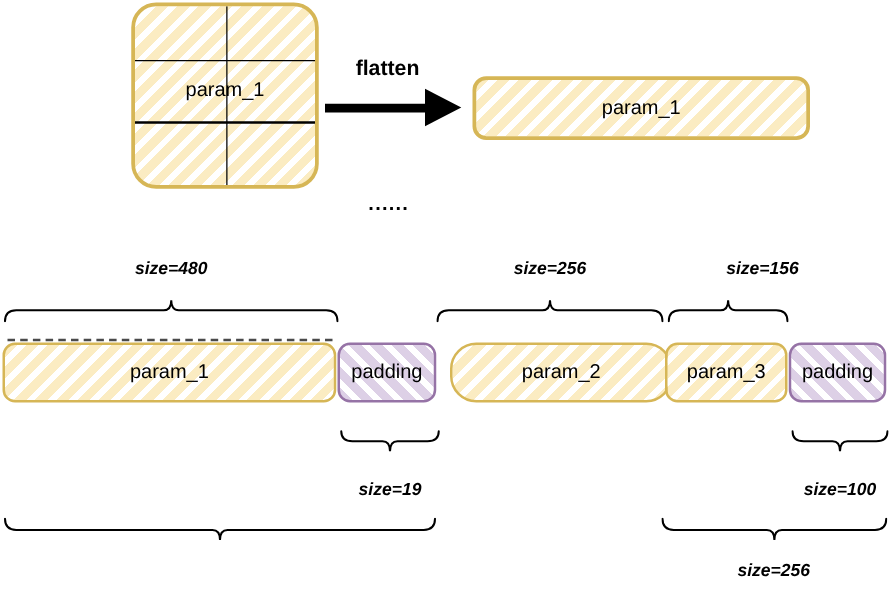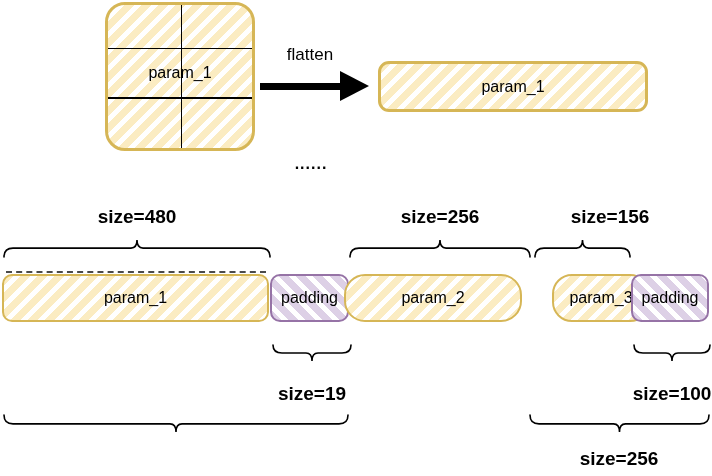--- a/index.html
+++ b/index.html
@@ -16,21 +16,21 @@
     border:3px solid #d6b656;border-radius:20px;overflow:hidden;
   }
   .matrix .vline{position:absolute;left:50.5%;top:0;bottom:0;width:1.4px;background:#000;}
   .matrix .hline1{position:absolute;top:30%;left:0;right:0;height:1.4px;background:#000;}
   .matrix .hline2{position:absolute;top:64.5%;left:0;right:0;height:1.4px;background:#000;}
   .matrix .mlabel{
     position:absolute;left:0;right:0;top:30%;height:34.5%;
     display:flex;align-items:center;justify-content:center;font-size:16px;
   }
   .flatten-label{position:absolute;left:310px;top:45px;transform:translateX(-50%);
-    font-size:17px;font-weight:normal;}
+    font-size:17px;font-weight:bold;}
   .arrow-shaft{position:absolute;left:260px;top:83px;width:82px;height:7px;background:#000;}
   .arrow-head{position:absolute;left:340px;top:71px;width:0;height:0;
     border-top:15px solid transparent;border-bottom:15px solid transparent;
     border-left:29px solid #000;}
   .flat-rect{
     position:absolute;left:378px;top:61px;width:264px;height:45px;
     border:3px solid #d6b656;border-radius:11px;
     display:flex;align-items:center;justify-content:center;font-size:16px;
   }
   .ellipsis{position:absolute;left:311px;top:155px;transform:translateX(-50%);
@@ -39,21 +39,21 @@
   .seg{
     position:absolute;top:274px;height:44px;border-radius:10px;
     display:flex;align-items:center;justify-content:center;font-size:16px;
   }
   .seg.param{border:2.5px solid #d6b656;}
   .seg.pad{border:2.5px solid #9673a6;justify-content:center;}
   .dash-top{position:absolute;left:6px;top:271px;width:260px;height:0;
     border-top:2px dashed #4a4a4a;}
   
   .brace{position:absolute;}
-  .szlabel{position:absolute;transform:translateX(-50%);font-size:19px;font-weight:bold;white-space:nowrap;}
+  .szlabel{position:absolute;transform:translateX(-50%);font-size:14px;font-weight:bold;white-space:nowrap;font-style:italic;}
 </style>
 </head>
 <body>
 
 <div class="canvas">
 
   <div class="matrix hatch-y">
     <div class="vline"></div>
     <div class="hline1"></div>
     <div class="hline2"></div>
@@ -69,24 +69,24 @@
   </div>
 
   <div class="ellipsis">......</div>
 
   <div class="seg param hatch-y" style="left:2px;width:263px;">
     <span>param_1</span>
   </div>
   <div class="seg pad hatch-p" style="left:270px;width:75px;">
     <span>padding</span>
   </div>
-  <div class="seg param hatch-y" style="left:344px;width:174px;border-radius:21px;">
+  <div class="seg param hatch-y" style="left:360px;width:174px;border-radius:21px;">
     <span>param_2</span>
   </div>
-  <div class="seg param hatch-y" style="left:552px;width:94px;border-radius:20px;">
+  <div class="seg param hatch-y" style="left:532px;width:94px;">
     <span>param_3</span>
   </div>
   <div class="seg pad hatch-p" style="left:631px;width:74px;">
     <span>padding</span>
   </div>
   <div class="dash-top"></div>
 
   <div class="szlabel" style="left:137px;top:206px;">size=480</div>
   <div class="szlabel" style="left:440px;top:206px;">size=256</div>
   <div class="szlabel" style="left:582px;top:206px;margin-left:28px;">size=156</div>

